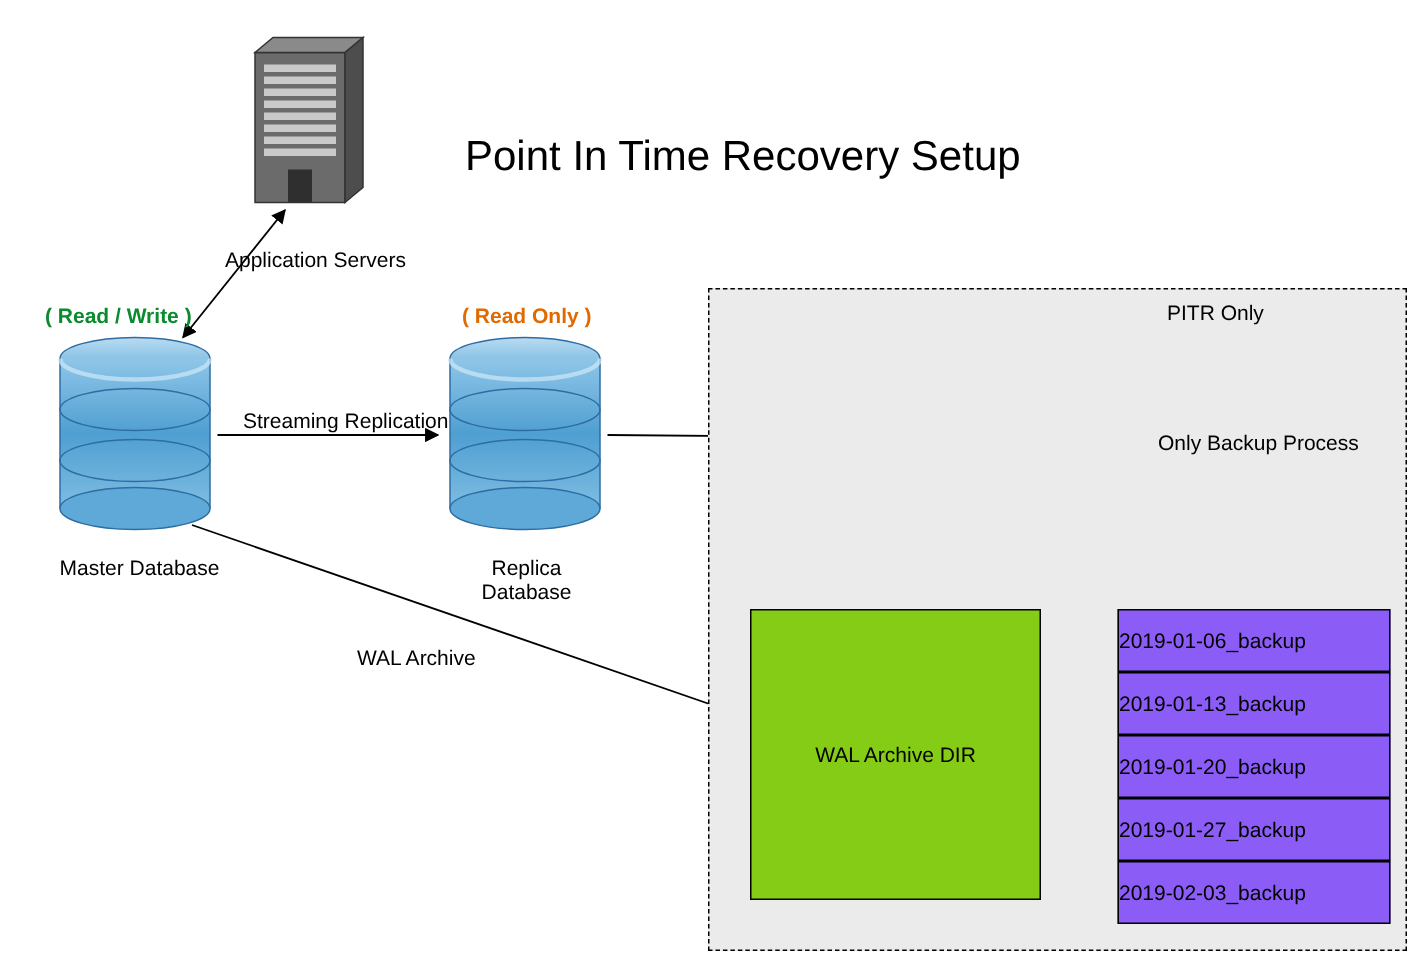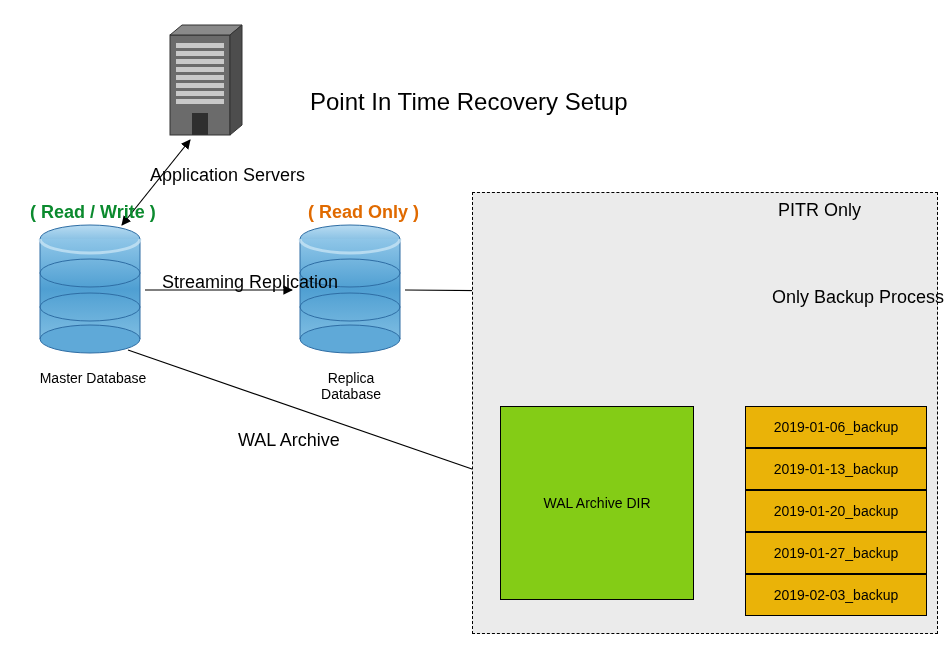--- a/index.html
+++ b/index.html
@@ -1,25 +1,25 @@
 <!DOCTYPE html>
 <html><head>
 <meta charset="utf-8">
 <style>
   html,body{margin:0;padding:0;background:#fff;font-family:-apple-system,BlinkMacSystemFont,"Segoe UI",Helvetica,Arial,sans-serif;font-size:14px;color:#000}
   #canvas{position:relative;width:951px;height:651px}
   .abs{position:absolute}
-  .lbl{font-size:18px;white-space:nowrap}
-  .title{font-size:24px}
+  .lbl{font-size:14px;white-space:nowrap}
+  .title{font-size:28px}
   .rw{color:#0b8a2e;font-weight:700}
   .ro{color:#e06a00;font-weight:700}
   .db-label{font-size:14px;text-align:center}
   .pitr-box{border:1px dashed #000;background:#ebebeb}
   .wal-box{border:1px solid #000;background:#84cc16;display:flex;align-items:center;justify-content:center}
-  .backup{border:1px solid #000;background:#eab308;display:flex;align-items:center;justify-content:center;height:40px}
+  .backup{border:1px solid #000;background:#8b5cf6;display:flex;align-items:center;justify-content:flex-start;height:40px}
   svg{position:absolute;left:0;top:0;overflow:visible}
 </style>
 </head>
 <body>
 
 <div id="canvas">
 
   <div class="abs title" style="left:310px;top:88px">Point In Time Recovery Setup</div>
 
   <svg width="951" height="651">

